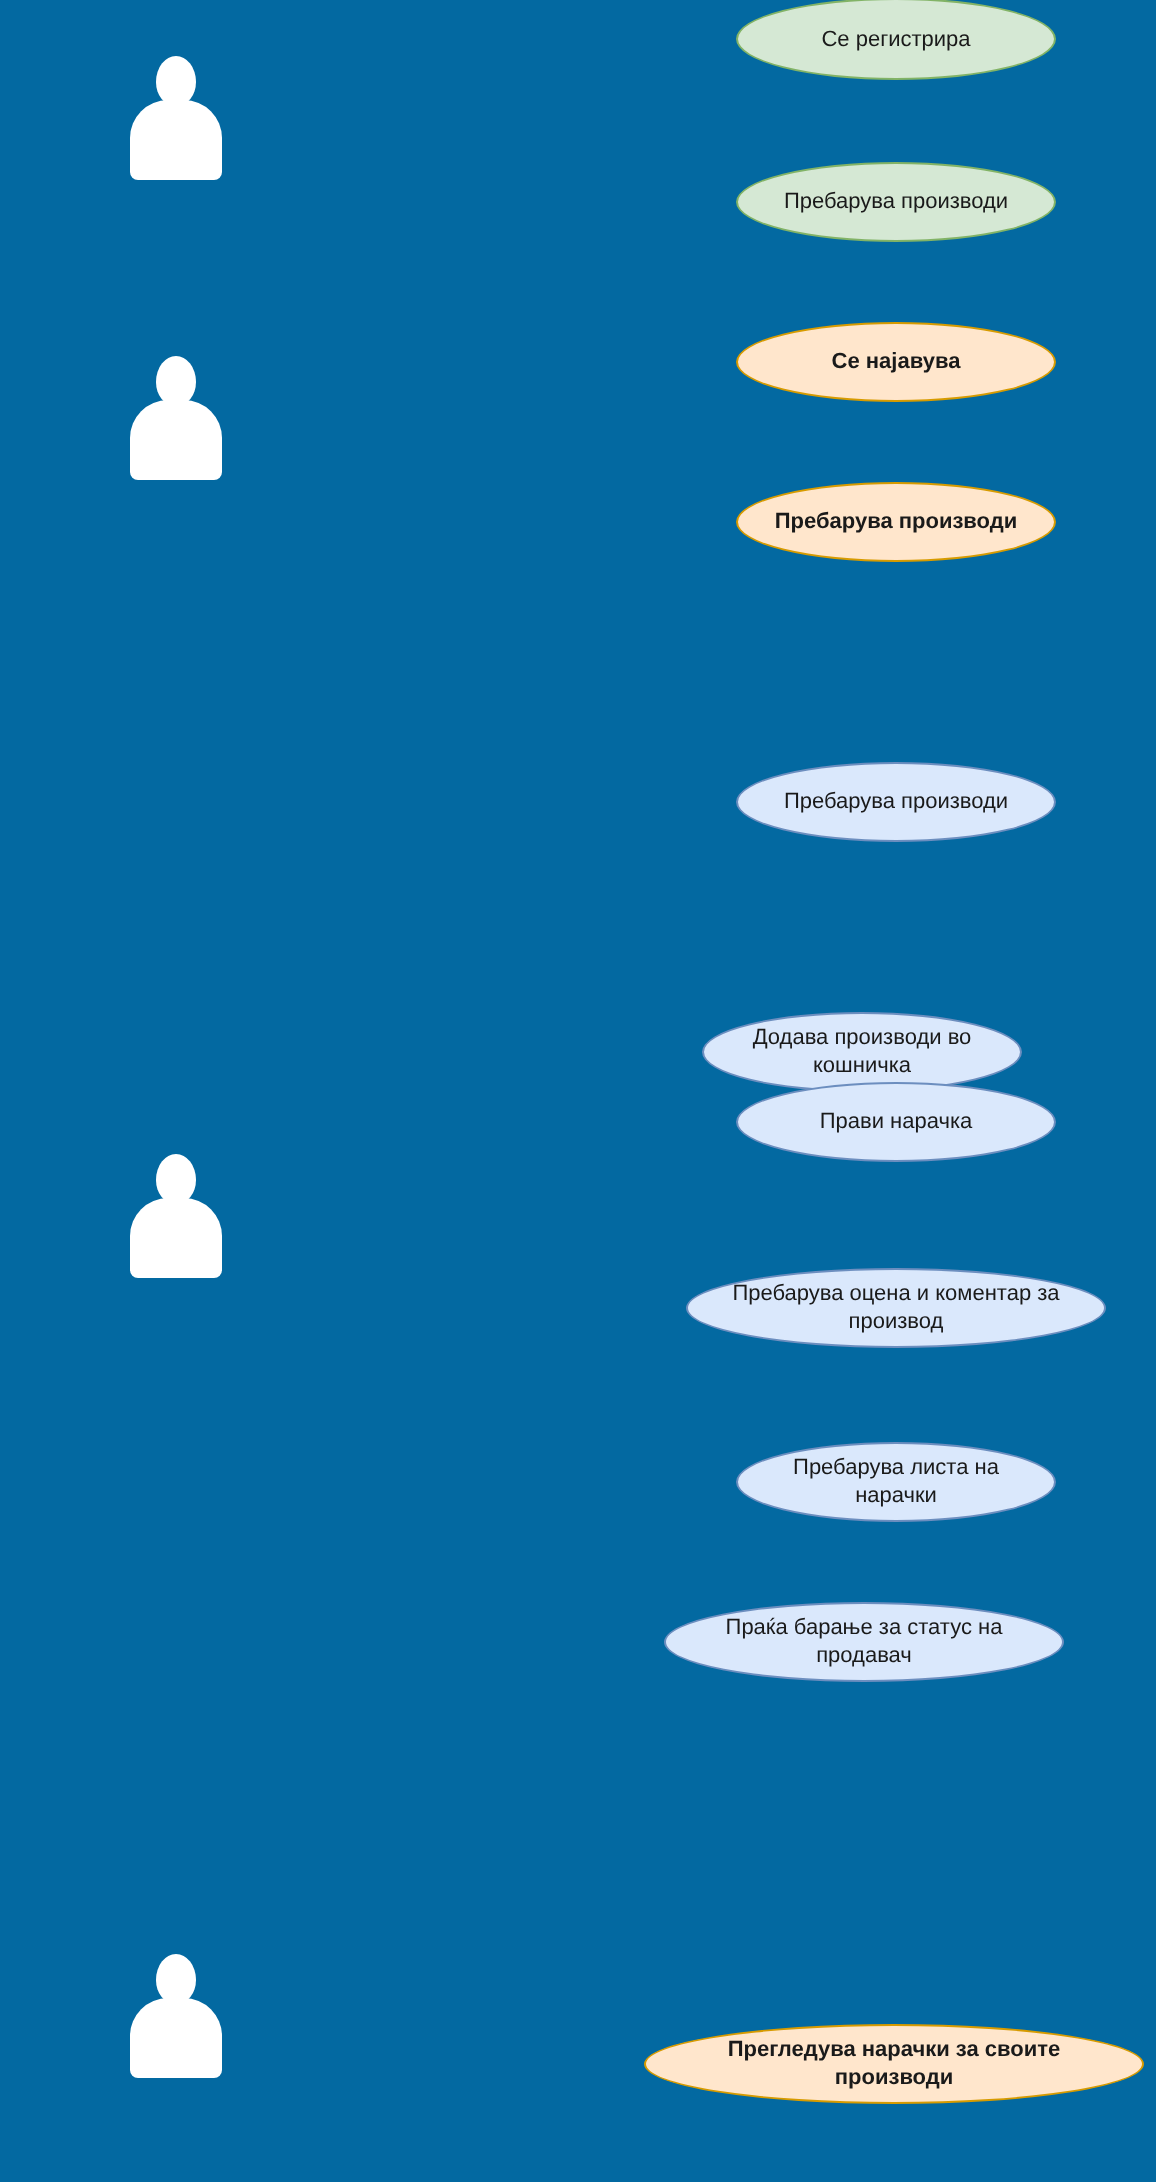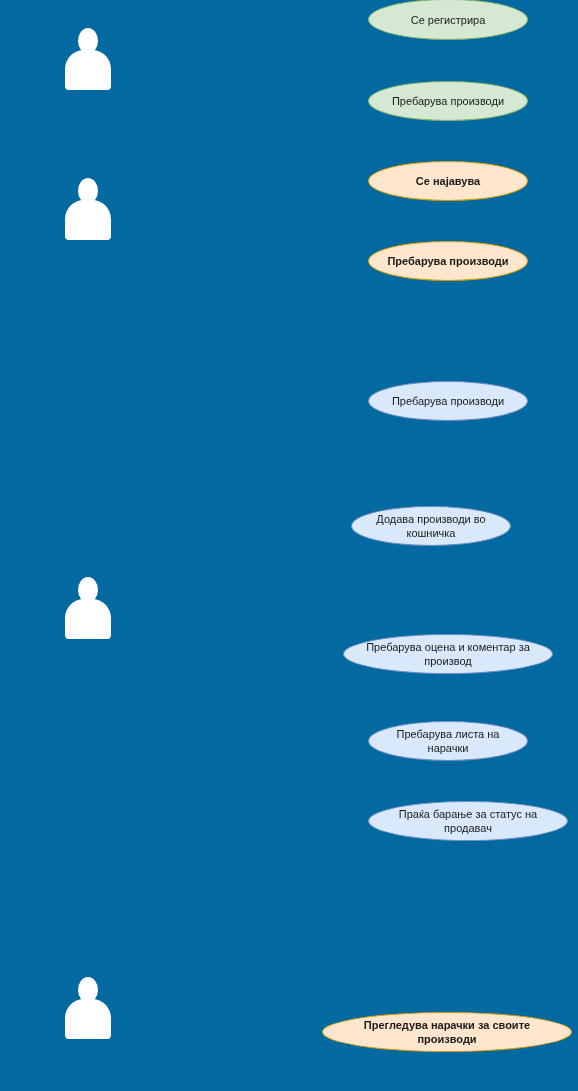--- a/index.html
+++ b/index.html
@@ -115,30 +115,33 @@
   </div>
 
   <div class="usecase uc-blue" style="left:368px; top:381px; width:160px; height:40px;">
     <span class="uc-label">Пребарува производи</span>
   </div>
 
   <div class="usecase uc-blue" style="left:351px; top:461px; width:160px; height:40px;margin-top:45px;">
     <span class="uc-label">Додава производи во кошничка</span>
   </div>
 
+  <div class="usecase uc-blue" style="left:368px; top:541px; width:160px; height:40px;">
+    <span class="uc-label">Прави нарачка</span>
+  </div>
 
   <div class="usecase uc-blue" style="left:343px; top:634px; width:210px; height:40px;">
     <span class="uc-label">Пребарува оцена и коментар за производ</span>
   </div>
 
   <div class="usecase uc-blue" style="left:368px; top:721px; width:160px; height:40px;">
     <span class="uc-label">Пребарува листа на нарачки</span>
   </div>
 
-  <div class="usecase uc-blue" style="left:368px; top:801px; width:200px; height:40px;">
+  <div class="usecase uc-blue" style="left:332px; top:801px; width:200px; height:40px;">
     <span class="uc-label">Праќа барање за статус на продавач</span>
   </div>
 
 
   <div class="usecase uc-orange" style="left:322px; top:1012px; width:250px; height:40px;">
     <span class="uc-label">Прегледува нарачки за своите производи</span>
   </div>
 
 </div>
 

